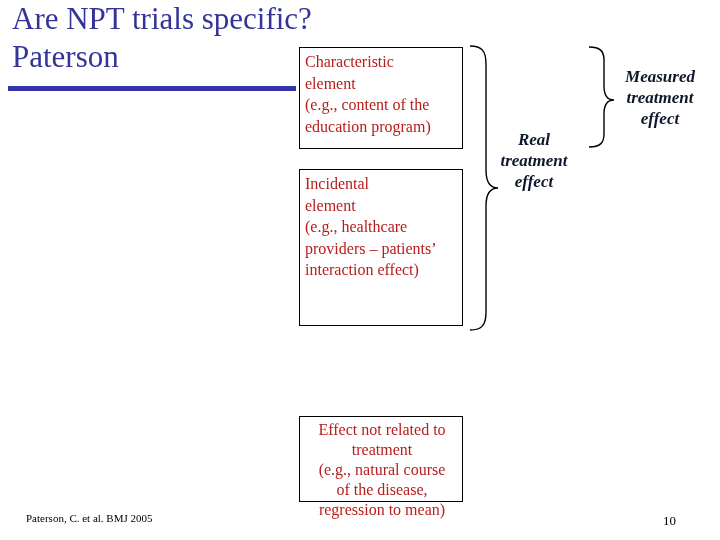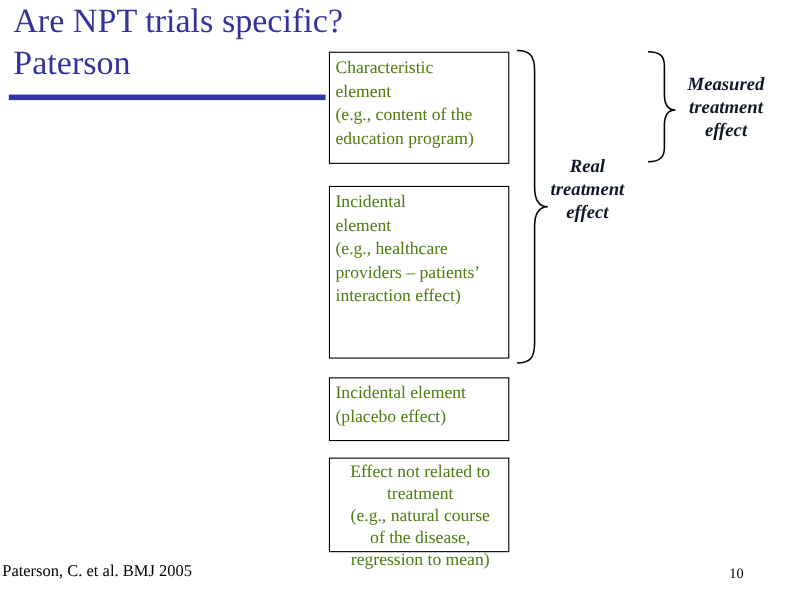--- a/index.html
+++ b/index.html
@@ -28,21 +28,21 @@
     height: 5px;
     background: #3434a8;
   }
   .box {
     position: absolute;
     left: 299px;
     width: 164px;
     box-sizing: border-box;
     border: 1px solid #000000;
     background: #ffffff;
-    color: #4d7c0f;
+    color: #b91c1c;
     font-size: 16px;
     padding: 3px 3px 0 5px;
   }
   .box-text { white-space: pre-line; line-height: 21.5px; }
   .box1 { top: 47px;  height: 102px; }
   .box2 { top: 169px; height: 157px; }
   .box3 { top: 343px; height: 58px;  }
   .box4 { top: 416px; height: 86px; text-align: center; }
   .box4 .box-text { line-height: 20px; }
   .brace-layer {
@@ -54,26 +54,26 @@
   .effect-label {
     position: absolute;
     text-align: center;
     font-weight: bold;
     color: #0f172a;
     font-size: 17px;
     line-height: 21px;
     white-space: pre-line;
     font-style: italic;
   }
-  .label-real     { left: 486px; top: 129px; width: 96px; margin-top: 11px; }
+  .label-real     { left: 486px; top: 129px; width: 96px; }
   .label-measured { left: 610px; top: 66px;  width: 100px; }
   .footer-citation {
     position: absolute;
-    left: 2px; top: 512px;
-    font-size: 15px;
+    left: 26px; top: 512px;
+    font-size: 11px;
     color: #000000;
     white-space: nowrap;
   }
   .page-number {
     position: absolute;
     left: 663px; top: 513px;
     font-size: 13px;
     color: #000000;
   }
 </style>
@@ -97,24 +97,20 @@
   </div>
 
   <div class="box box2">
     <div class="box-text">Incidental
 element
 (e.g., healthcare
 providers – patients’
 interaction effect)</div>
   </div>
 
-  <div class="box box3">
-    <div class="box-text">Incidental element
-(placebo effect)</div>
-  </div>
 
   <div class="box box4">
     <div class="box-text">Effect not related to
 treatment
 (e.g., natural course
 of the disease,
 regression to mean)</div>
   </div>
 
   <svg class="brace-layer" viewBox="0 0 720 540" xmlns="http://www.w3.org/2000/svg">

